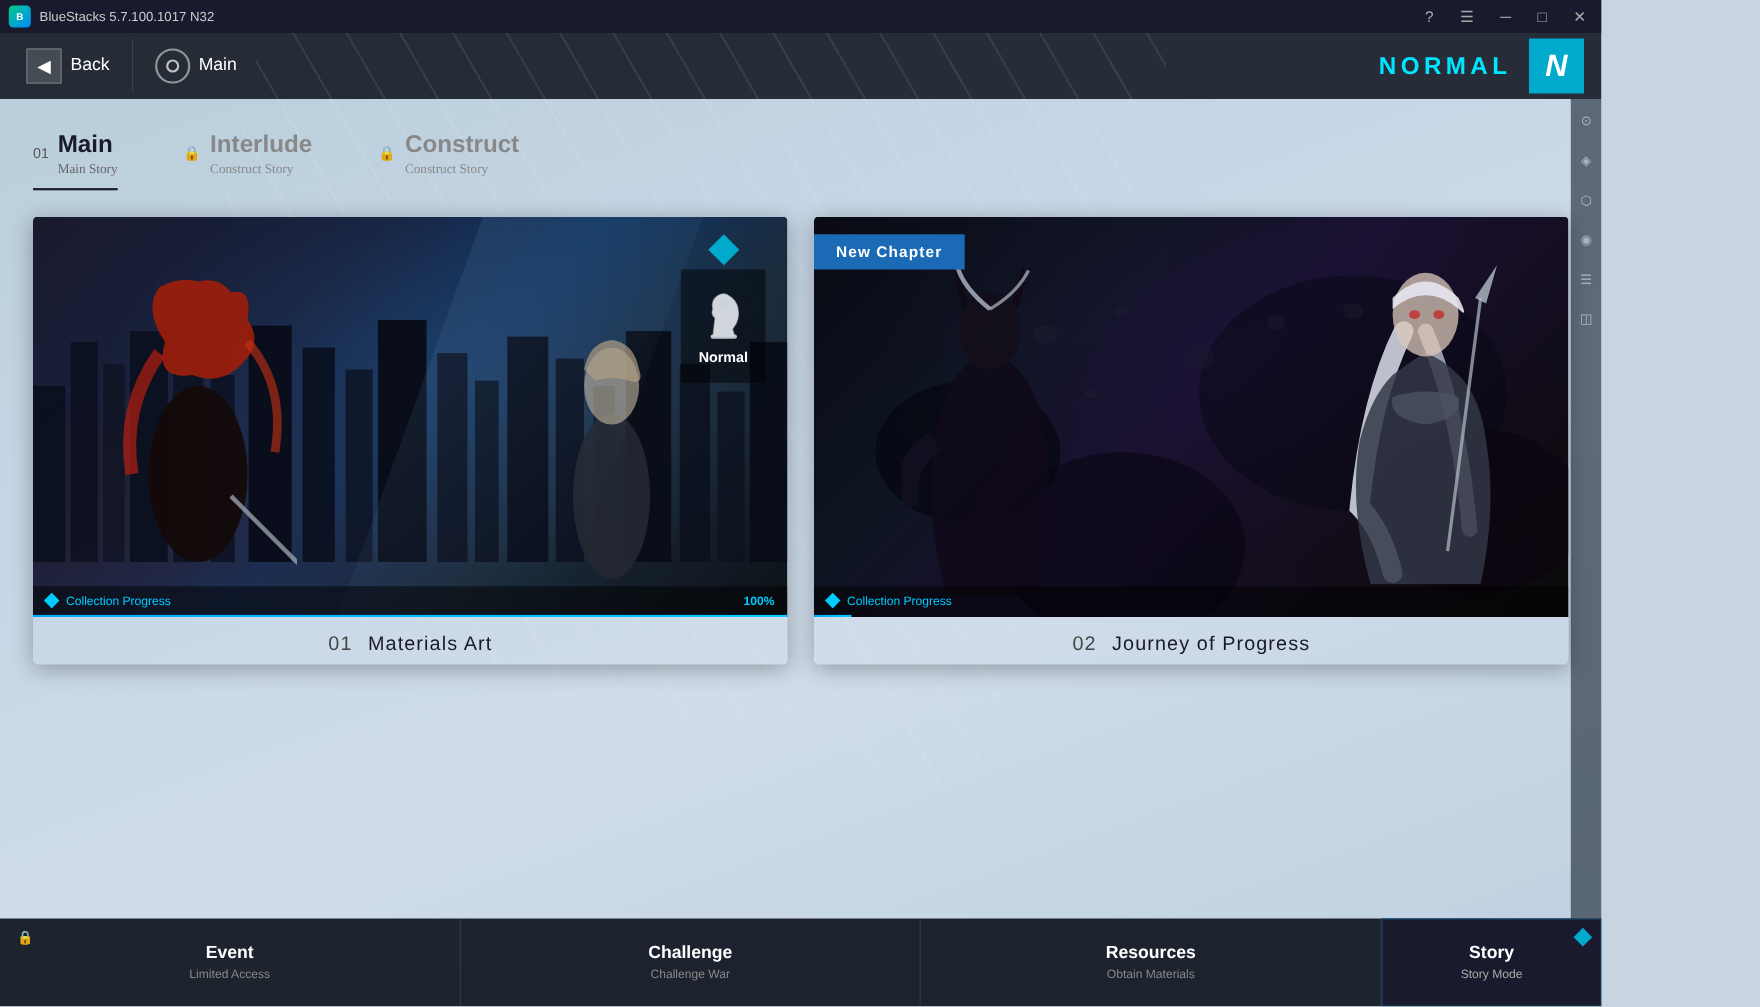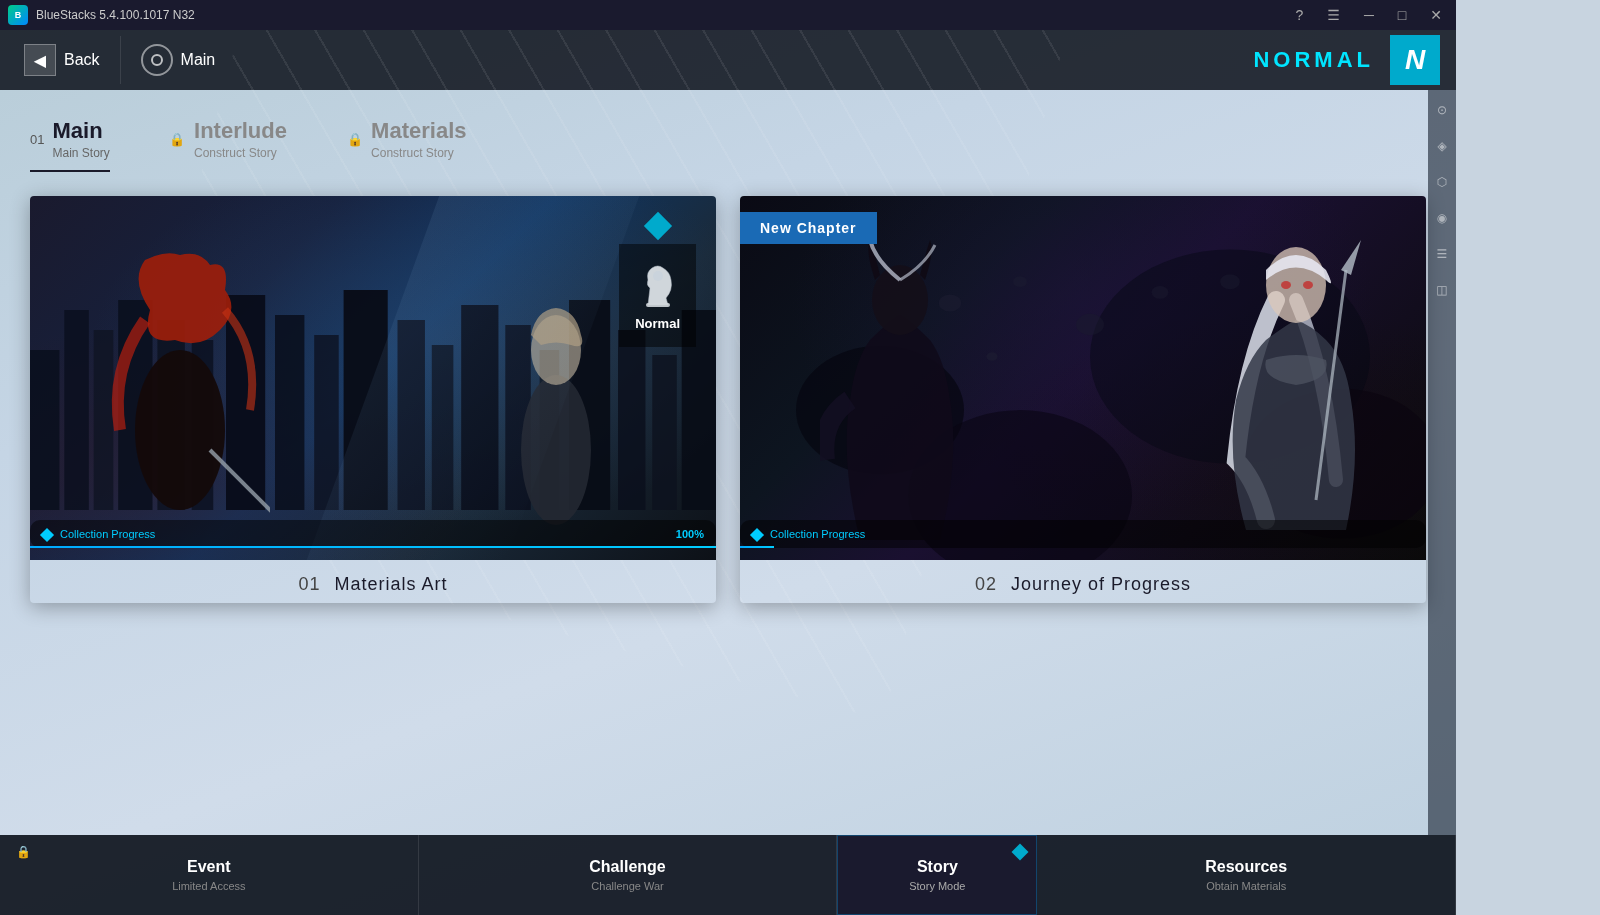--- a/index.html
+++ b/index.html
@@ -207,20 +207,21 @@
     .tab-texts {}
     .tab-main-label {
       font-size: 22px;
       font-weight: 700;
       color: #1a1a2a;
     }
     .tab-sub-label {
       font-size: 12px;
       color: #666;
       margin-top: 2px;
+      font-family: Liberation Serif, serif;
     }
     .tab-item.active .tab-main-label {
       color: #1a1a2a;
     }
     .tab-item.active::after {
       content: '';
       position: absolute;
       bottom: 0;
       left: 0;
       right: 20px;
@@ -300,28 +301,27 @@
     }
     .chess-piece-label {
       color: white;
       font-size: 13px;
       font-weight: 600;
     }
 
     
     .progress-bar-container {
       position: absolute;
-      bottom: 12px;
+      bottom: 0;
       left: 0; right: 0;
       background: rgba(0,0,0,0.5);
       padding: 8px 12px;
       display: flex;
-      align-items: flex-end;
+      align-items: flex-start;
       gap: 8px;
-      border-radius: 10px;
     }
     .progress-diamond {
       width: 10px; height: 10px;
       background: #00ccff;
       transform: rotate(45deg);
       flex-shrink: 0;
     }
     .progress-label {
       color: #00ccff;
       font-size: 11px;
@@ -438,21 +438,21 @@
       position: absolute;
       top: 10px;
       right: 10px;
     }
   </style>
 </head>
 <body>
 
 <div class="titlebar">
   <div class="titlebar-logo">B</div>
-  <span class="titlebar-title">BlueStacks 5.4.100.1017 N32</span>
+  <span class="titlebar-title">BlueStacks 5.7.100.1017 N32</span>
   <div class="titlebar-controls">
     <span class="titlebar-btn">?</span>
     <span class="titlebar-btn">☰</span>
     <span class="titlebar-btn">─</span>
     <span class="titlebar-btn">□</span>
     <span class="titlebar-btn close">✕</span>
   </div>
 </div>
 
 <div class="main-area">
@@ -499,21 +499,21 @@
         <span class="lock-icon">🔒</span>
         <div class="tab-texts">
           <div class="tab-main-label">Interlude</div>
           <div class="tab-sub-label">Construct Story</div>
         </div>
       </div>
 
       <div class="tab-item locked">
         <span class="lock-icon">🔒</span>
         <div class="tab-texts">
-          <div class="tab-main-label">Materials</div>
+          <div class="tab-main-label">Construct</div>
           <div class="tab-sub-label">Construct Story</div>
         </div>
       </div>
     </div>
 
     <div class="cards-container">
 
       <div class="card">
         <div class="card-image">
           <div class="card-img-1">
@@ -665,24 +665,24 @@
   <div class="bottom-nav">
     <div class="bottom-nav-item">
       <span class="bottom-lock-icon">🔒</span>
       <span class="bottom-nav-label">Event</span>
       <span class="bottom-nav-sublabel">Limited Access</span>
     </div>
     <div class="bottom-nav-item">
       <span class="bottom-nav-label">Challenge</span>
       <span class="bottom-nav-sublabel">Challenge War</span>
     </div>
+    <div class="bottom-nav-item">
+      <span class="bottom-nav-label">Resources</span>
+      <span class="bottom-nav-sublabel">Obtain Materials</span>
+    </div>
     <div class="bottom-nav-item story-btn">
       <div class="story-diamond"></div>
       <span class="bottom-nav-label">Story</span>
       <span class="story-mode-label">Story Mode</span>
     </div>
-    <div class="bottom-nav-item">
-      <span class="bottom-nav-label">Resources</span>
-      <span class="bottom-nav-sublabel">Obtain Materials</span>
-    </div>
   </div>
 
 </div>
 
 </body></html>

